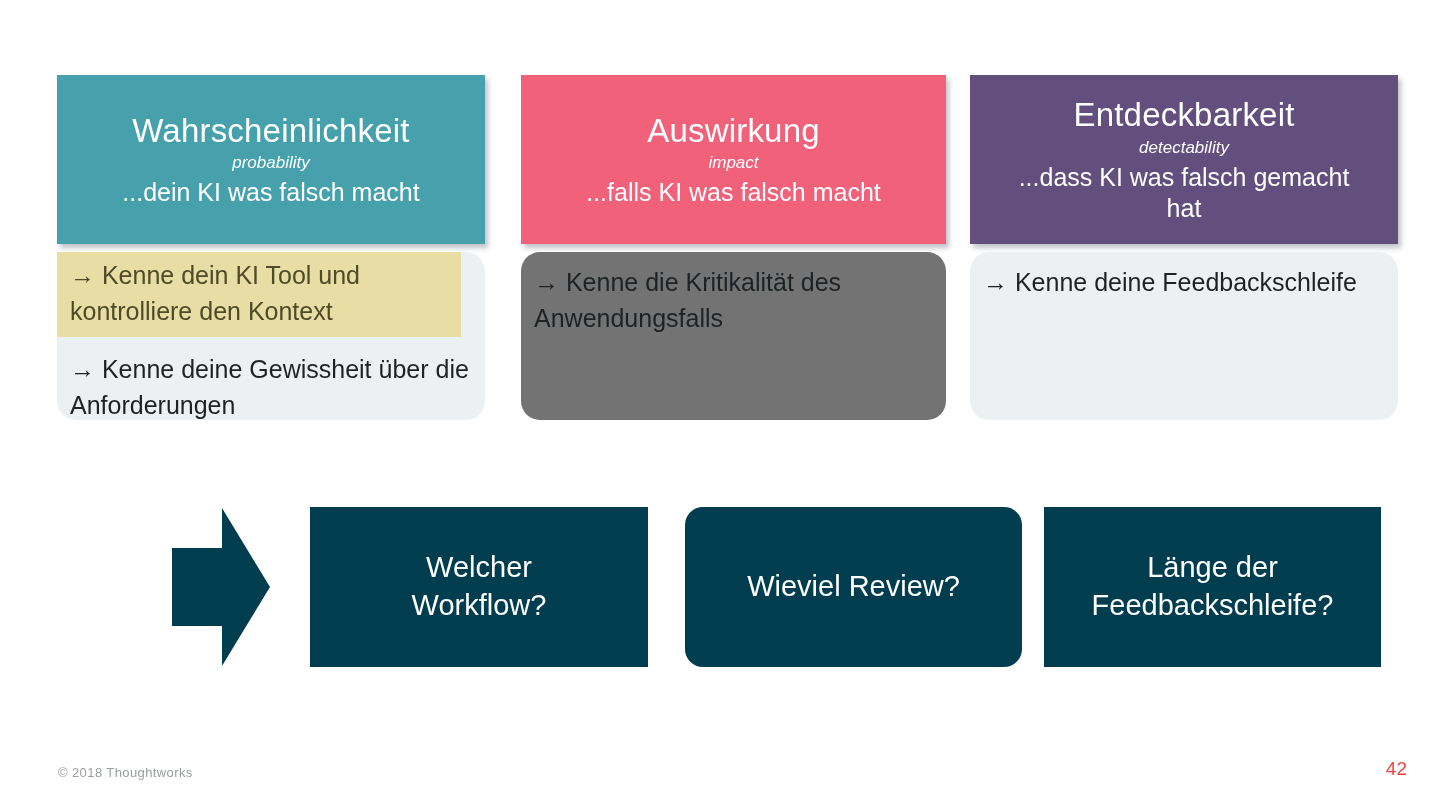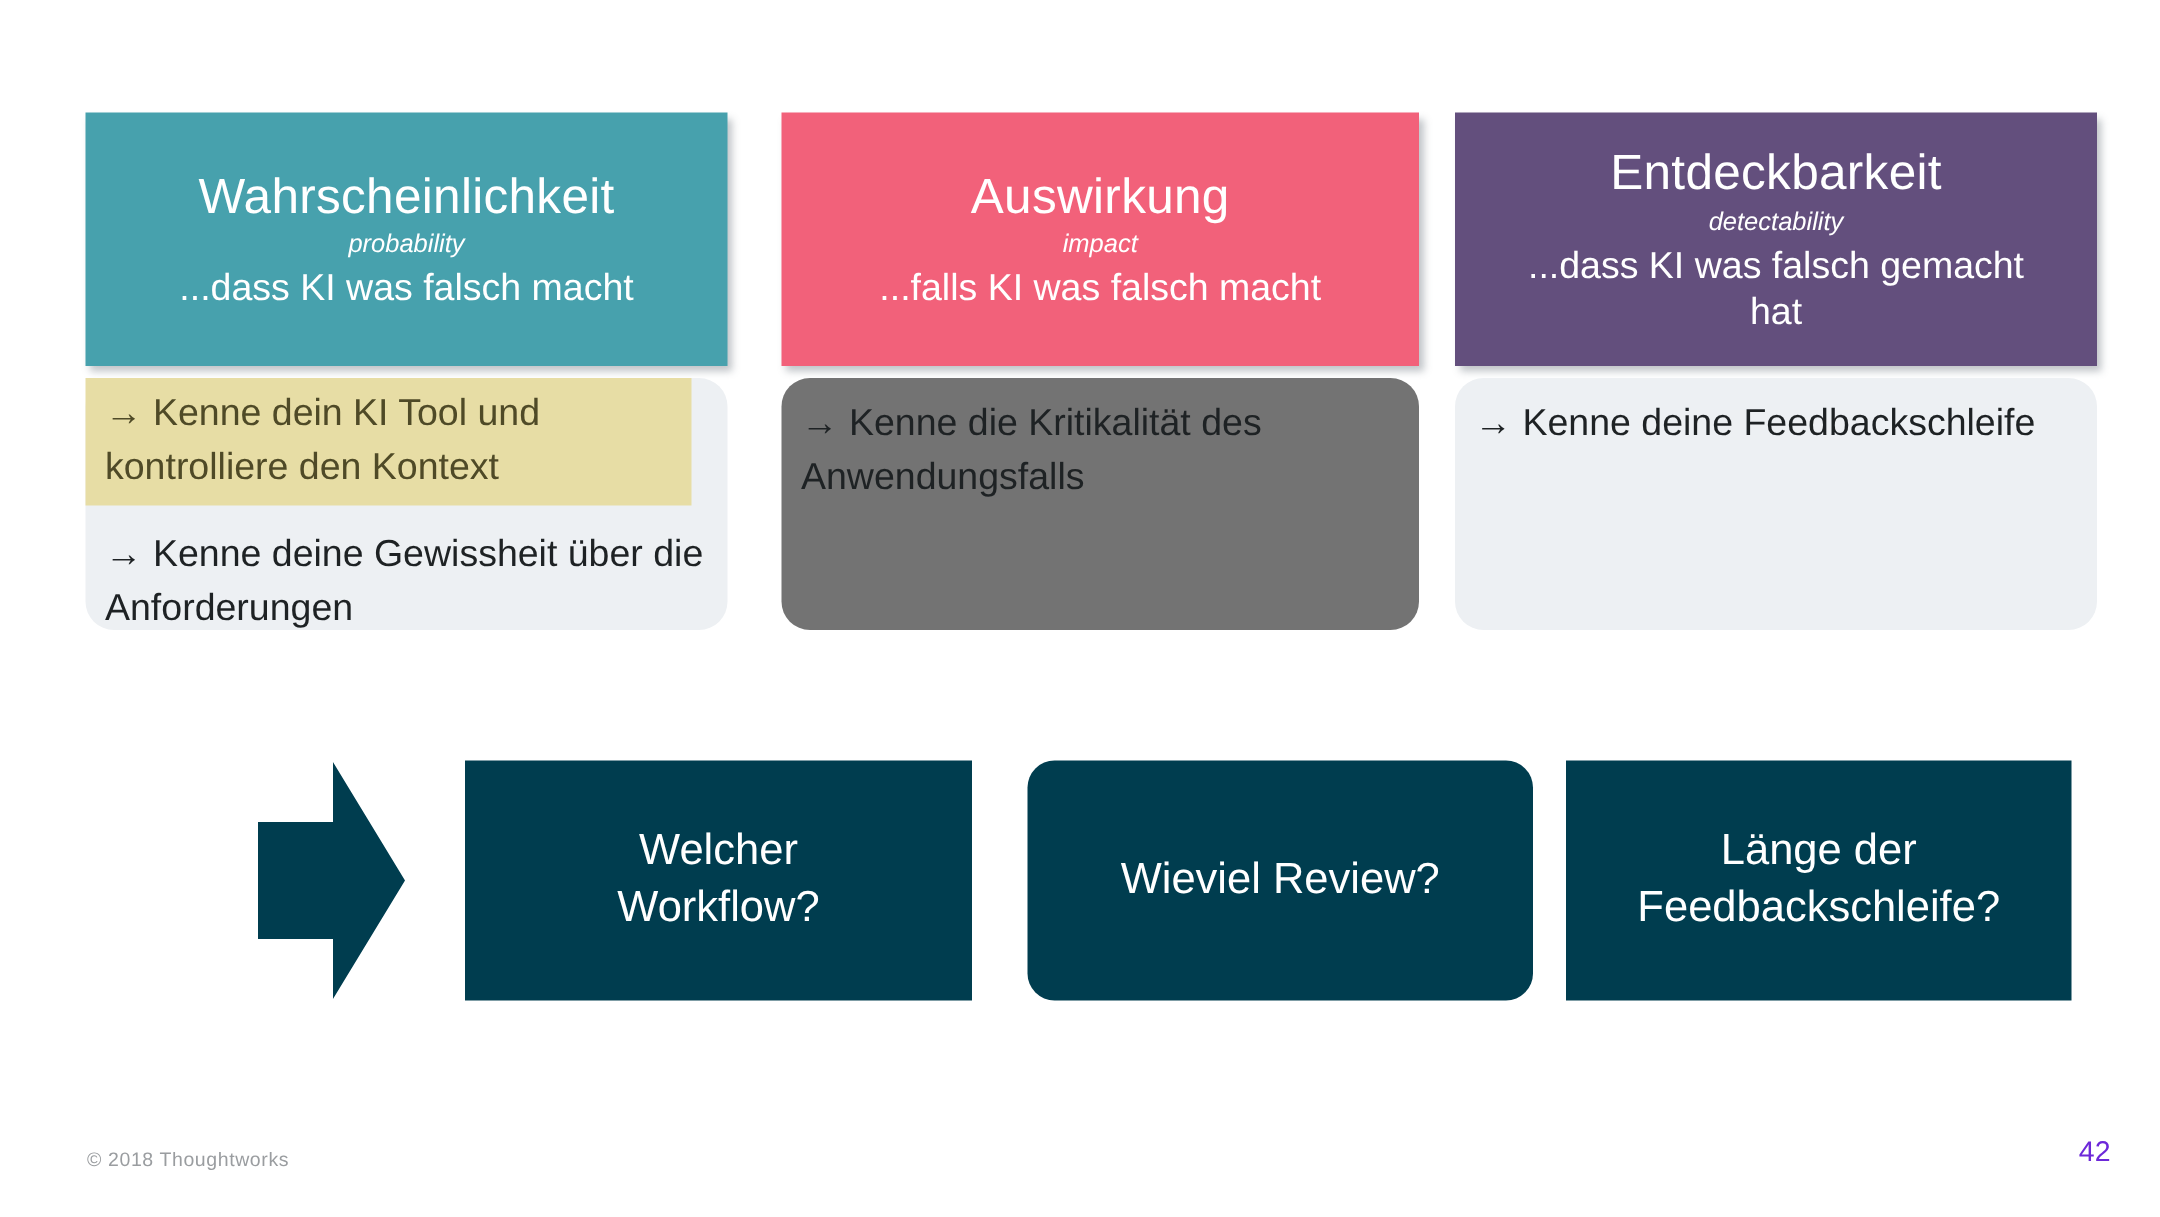--- a/index.html
+++ b/index.html
@@ -58,32 +58,32 @@
   #q-2 { left:685px;  width:337px;border-radius:18px; }
   #q-3 { left:1044px; width:337px; }
 
   
   .copyright {
     position:absolute; left:58px; top:765px;
     font-size:13px; color:#9a9da0; letter-spacing:0.4px;
   }
   .page-number {
     position:absolute; right:33px; top:758px;
-    font-size:19px; color:#6d28d9;
+    font-size:19px; color:#ef4444;
   }
 </style>
 </head>
 <body>
 
 <div class="slide">
 
   <div class="col-header" id="header-1" style="background-color: rgb(71, 161, 173);">
     <div class="title">Wahrscheinlichkeit</div>
     <div class="subtitle">probability</div>
-    <div class="tagline">...dass KI was falsch macht</div>
+    <div class="tagline">...dein KI was falsch macht</div>
   </div>
 
   <div class="col-header" id="header-2" style="background-color: rgb(242, 97, 122);">
     <div class="title">Auswirkung</div>
     <div class="subtitle">impact</div>
     <div class="tagline">...falls KI was falsch macht</div>
   </div>
 
   <div class="col-header" id="header-3" style="background-color: rgb(99, 79, 125);">
     <div class="title">Entdeckbarkeit</div>

